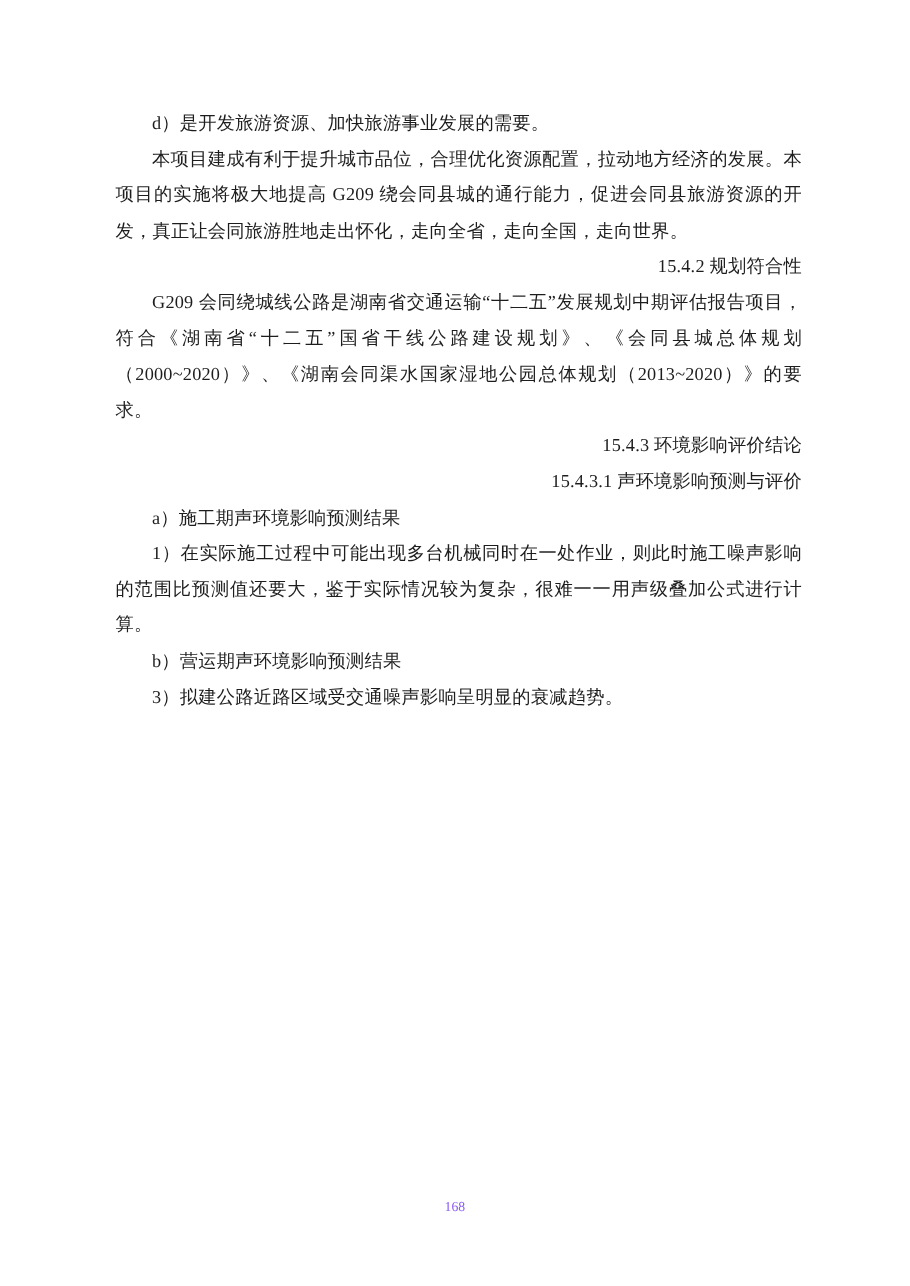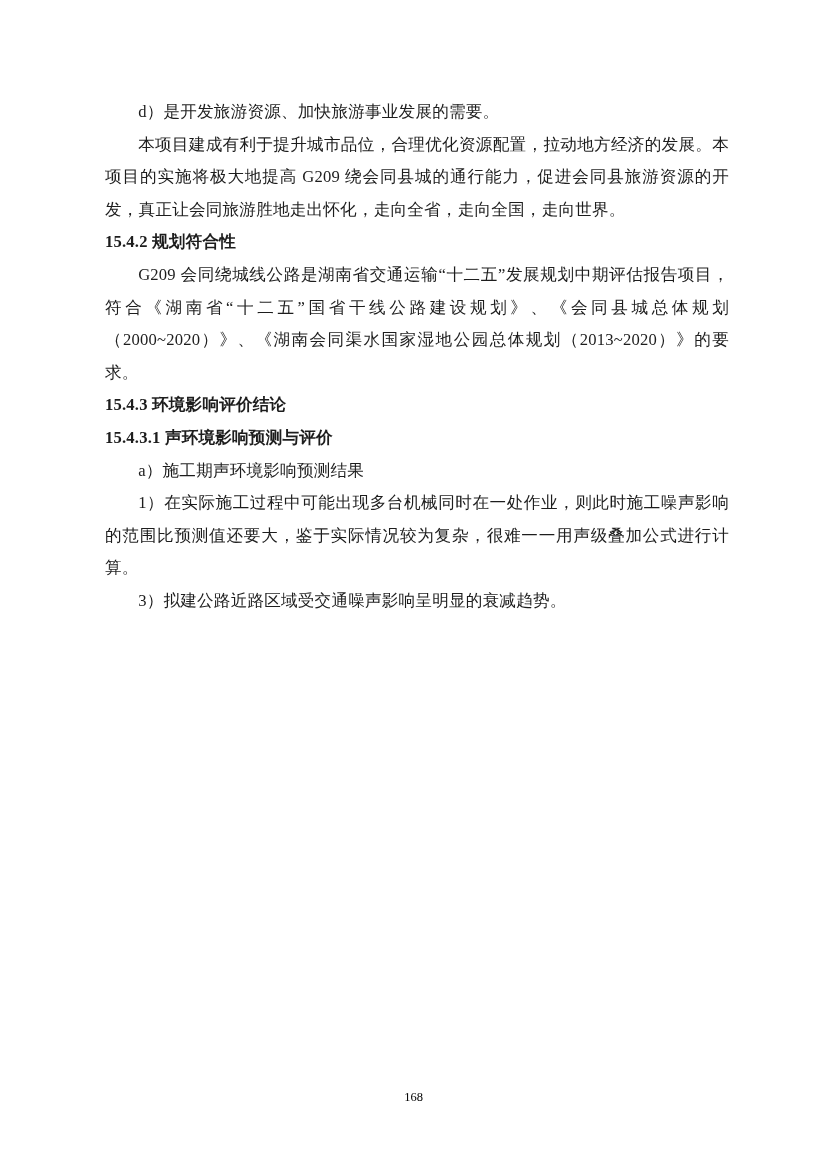--- a/index.html
+++ b/index.html
@@ -29,45 +29,46 @@
     text-align: justify;
     text-justify: inter-character;
     text-indent: 2em;
     letter-spacing: 0.2px;
     font-weight: normal;
   }
   .heading {
     margin: 0;
     font-size: 16.6px;
     line-height: 32.6px;
-    text-align: left;
+    text-align: right;
     text-indent: 0;
     letter-spacing: 0.2px;
-    font-weight: bold;
+    font-weight: normal;
   }
   .page-number {
     position: absolute;
     top: 1089px;
     left: 0;
     width: 827px;
     text-align: center;
     font-size: 12.5px;
     line-height: 16px;
-    color: #000000;
+    color: #8b5cf6;
   }
 </style>
 </head>
 <body>
 
 <div class="page">
   <div class="content">
     <p class="para">d）是开发旅游资源、加快旅游事业发展的需要。</p>
     <p class="para">本项目建成有利于提升城市品位，合理优化资源配置，拉动地方经济的发展。本项目的实施将极大地提高 G209 绕会同县城的通行能力，促进会同县旅游资源的开发，真正让会同旅游胜地走出怀化，走向全省，走向全国，走向世界。</p>
     <h3 class="heading">15.4.2 规划符合性</h3>
     <p class="para">G209 会同绕城线公路是湖南省交通运输“十二五”发展规划中期评估报告项目，符合《湖南省“十二五”国省干线公路建设规划》、《会同县城总体规划（2000~2020）》、《湖南会同渠水国家湿地公园总体规划（2013~2020）》的要求。</p>
     <h3 class="heading">15.4.3 环境影响评价结论</h3>
     <h4 class="heading">15.4.3.1 声环境影响预测与评价</h4>
     <p class="para">a）施工期声环境影响预测结果</p>
     <p class="para">1）在实际施工过程中可能出现多台机械同时在一处作业，则此时施工噪声影响的范围比预测值还要大，鉴于实际情况较为复杂，很难一一用声级叠加公式进行计算。</p>
+    <p class="para">b）营运期声环境影响预测结果</p>
     <p class="para">3）拟建公路近路区域受交通噪声影响呈明显的衰减趋势。</p>
   </div>
   <div class="page-number">168</div>
 </div>
 
 </body></html>

